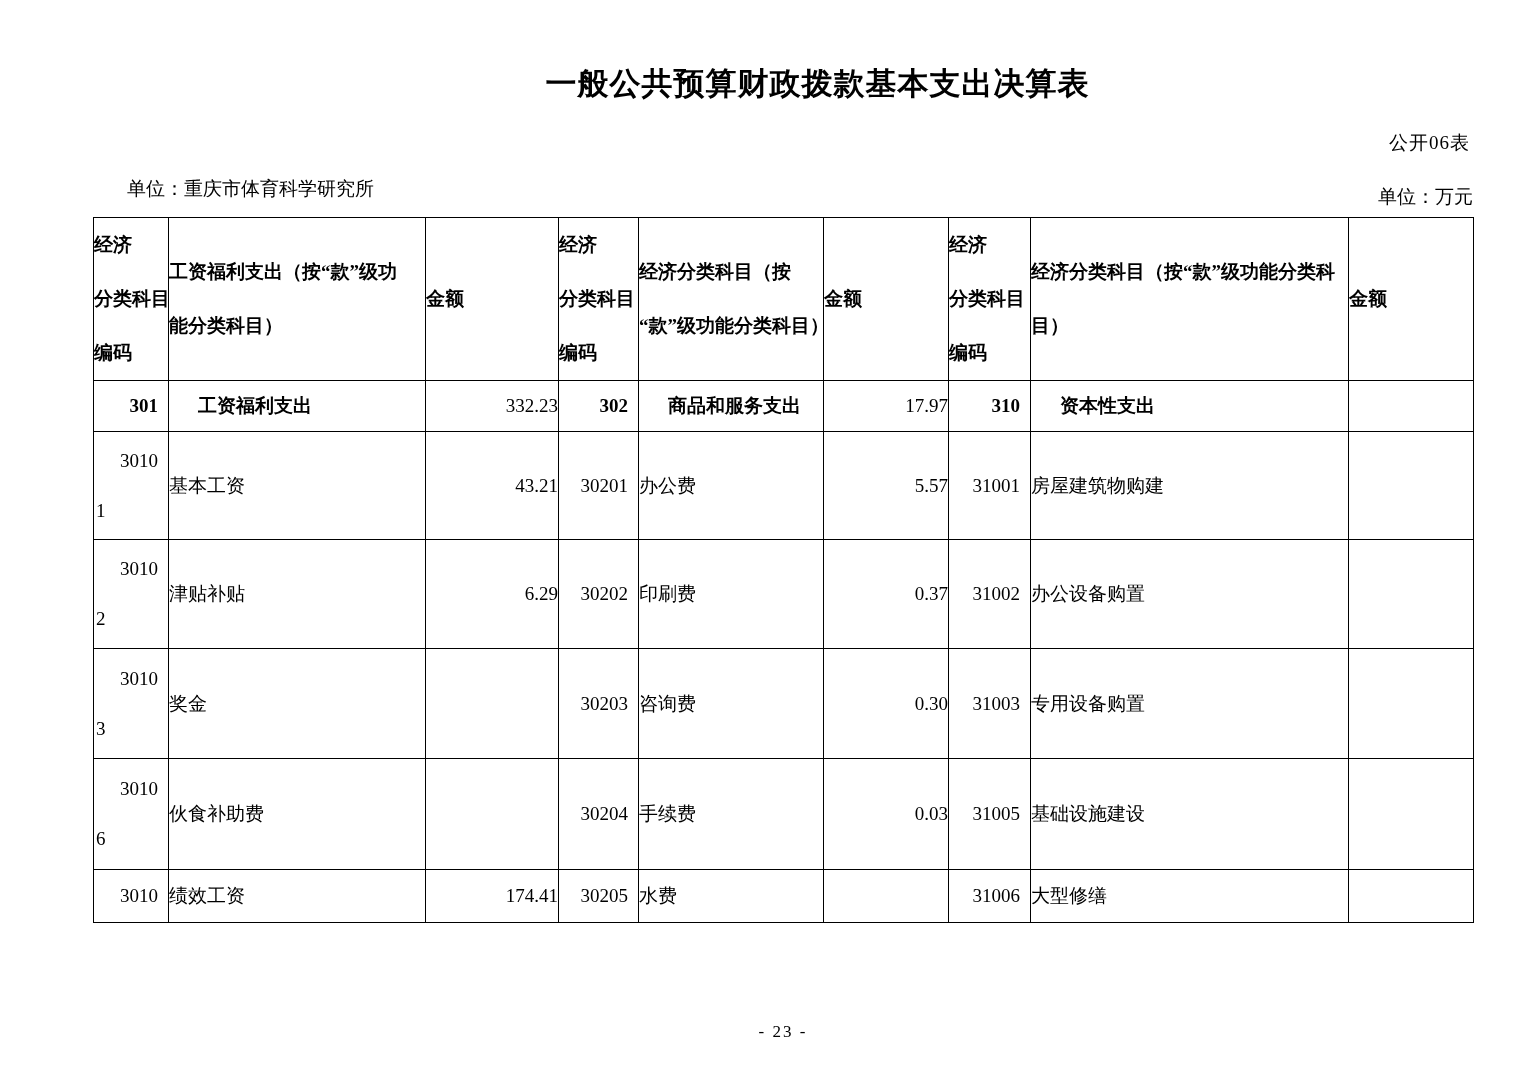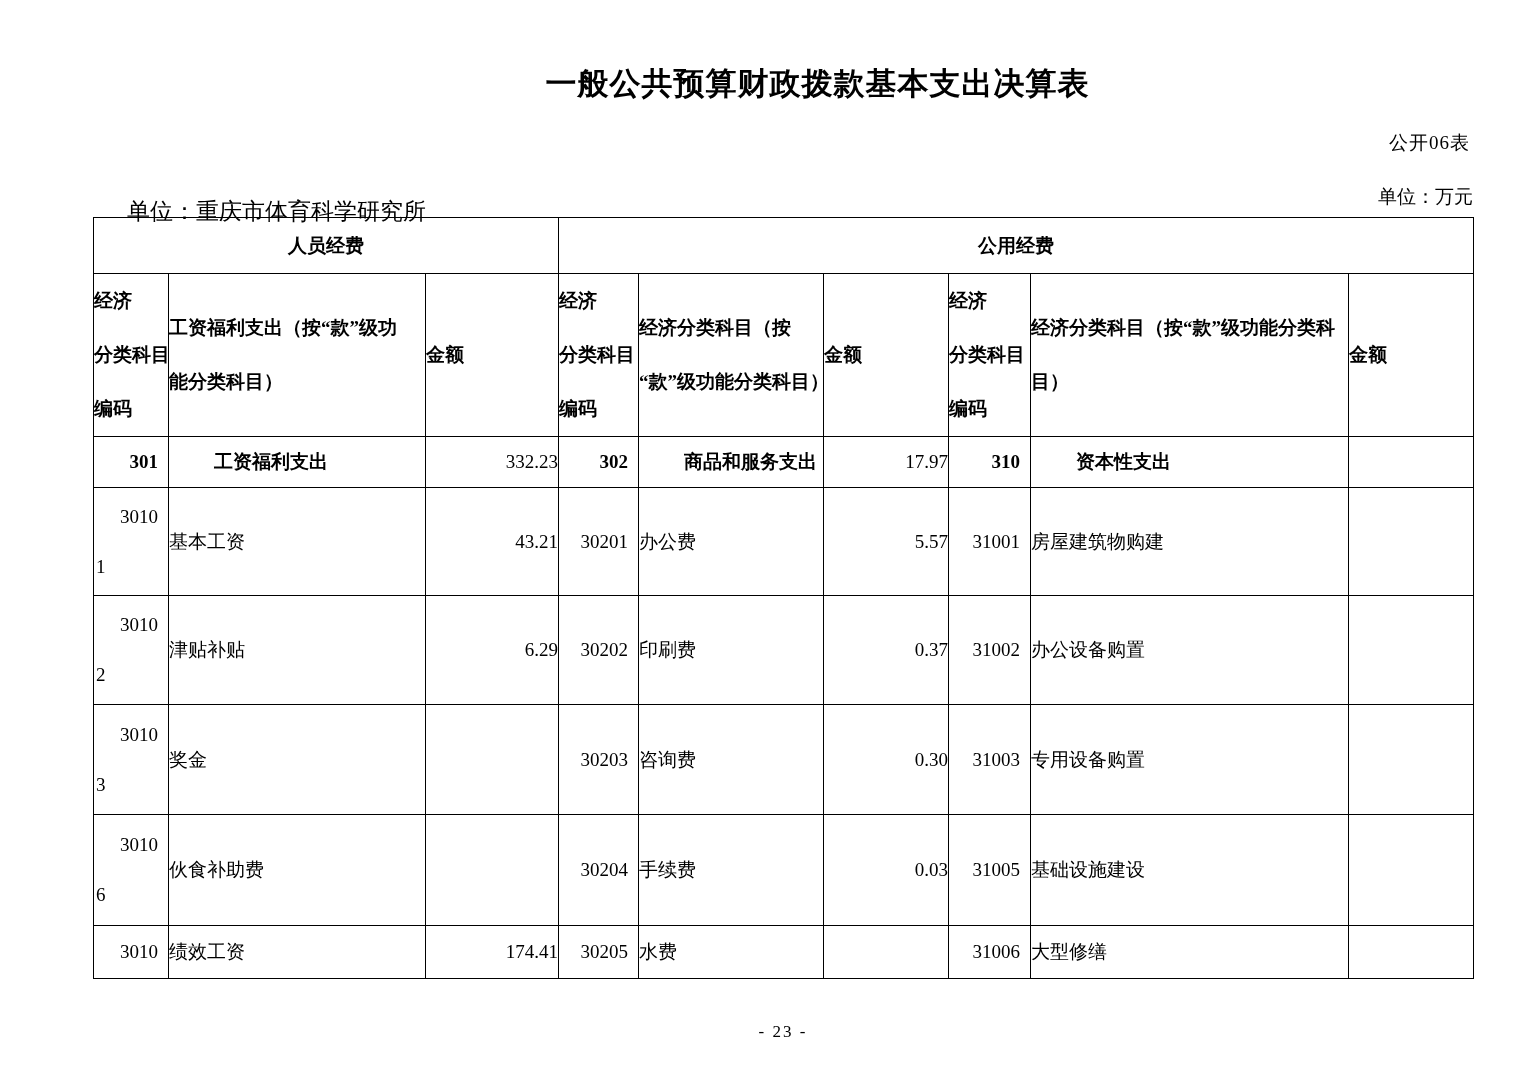--- a/index.html
+++ b/index.html
@@ -16,22 +16,22 @@
     position:absolute;left:0;top:63px;width:1515px;
     text-align:center;
     font-size:31px;font-weight:bold;letter-spacing:1px;
     padding-left:120px;box-sizing:border-box;
   }
   .table-code{
     position:absolute;top:130px;right:45px;
     font-size:19px;letter-spacing:1px;
   }
   .unit-name{
-    position:absolute;top:196px;left:127px;
-    font-size:23px;
+    position:absolute;top:176px;left:127px;
+    font-size:19px;
   }
   .unit-measure{
     position:absolute;top:184px;right:42px;
     font-size:19px;
   }
   table.budget{
     position:absolute;left:93px;top:217px;
     width:1380px;
     border-collapse:collapse;table-layout:fixed;
   }
@@ -58,21 +58,21 @@
   tr.r2{height:108px;}
   tr.r3{height:109px;}
   tr.r4{height:110px;}
   tr.r5{height:111px;}
   tr.r6{height:53px;}
   td.code-cell .cl1{text-align:right;padding-right:10px;line-height:50px;white-space:nowrap;}
   td.code-cell .cl2{text-align:left;padding-left:2px;line-height:50px;white-space:nowrap;}
   td.code-cell .cl2:empty{display:none;}
   td.subject-cell{text-align:left;padding-left:48px;white-space:nowrap;}
   td.amount-cell{text-align:right;padding-right:3px;white-space:nowrap;margin-top:25px;}
-  tr.parent td.subject-cell{padding-left:45px;font-weight:bold;}
+  tr.parent td.subject-cell{padding-left:29px;font-weight:bold;}
   tr.parent td.code-cell .cl1{font-weight:bold;}
   .page-number{
     position:absolute;left:93px;top:1022px;width:1380px;
     text-align:center;font-size:17px;letter-spacing:2px;
   }
 </style>
 </head>
 <body>
 
 <div class="page">
@@ -88,24 +88,20 @@
         <col style="width:257px">
         <col style="width:133px">
       <col style="width:80px">
         <col style="width:185px">
         <col style="width:125px">
       <col style="width:82px">
         <col style="width:318px">
         <col style="width:125px">
     </colgroup>
     <thead>
-      <tr class="group-row">
-        <th colspan="3">人员经费</th>
-        <th colspan="6">公用经费</th>
-      </tr>
       <tr class="header-row">
         <th>
           <div class="hline">经济</div>
           <div class="hline">分类科目</div>
           <div class="hline">编码</div>
         </th>
         <th>
           <div class="hline">工资福利支出（按“款”级功</div>
           <div class="hline">能分类科目）</div>
         </th>

